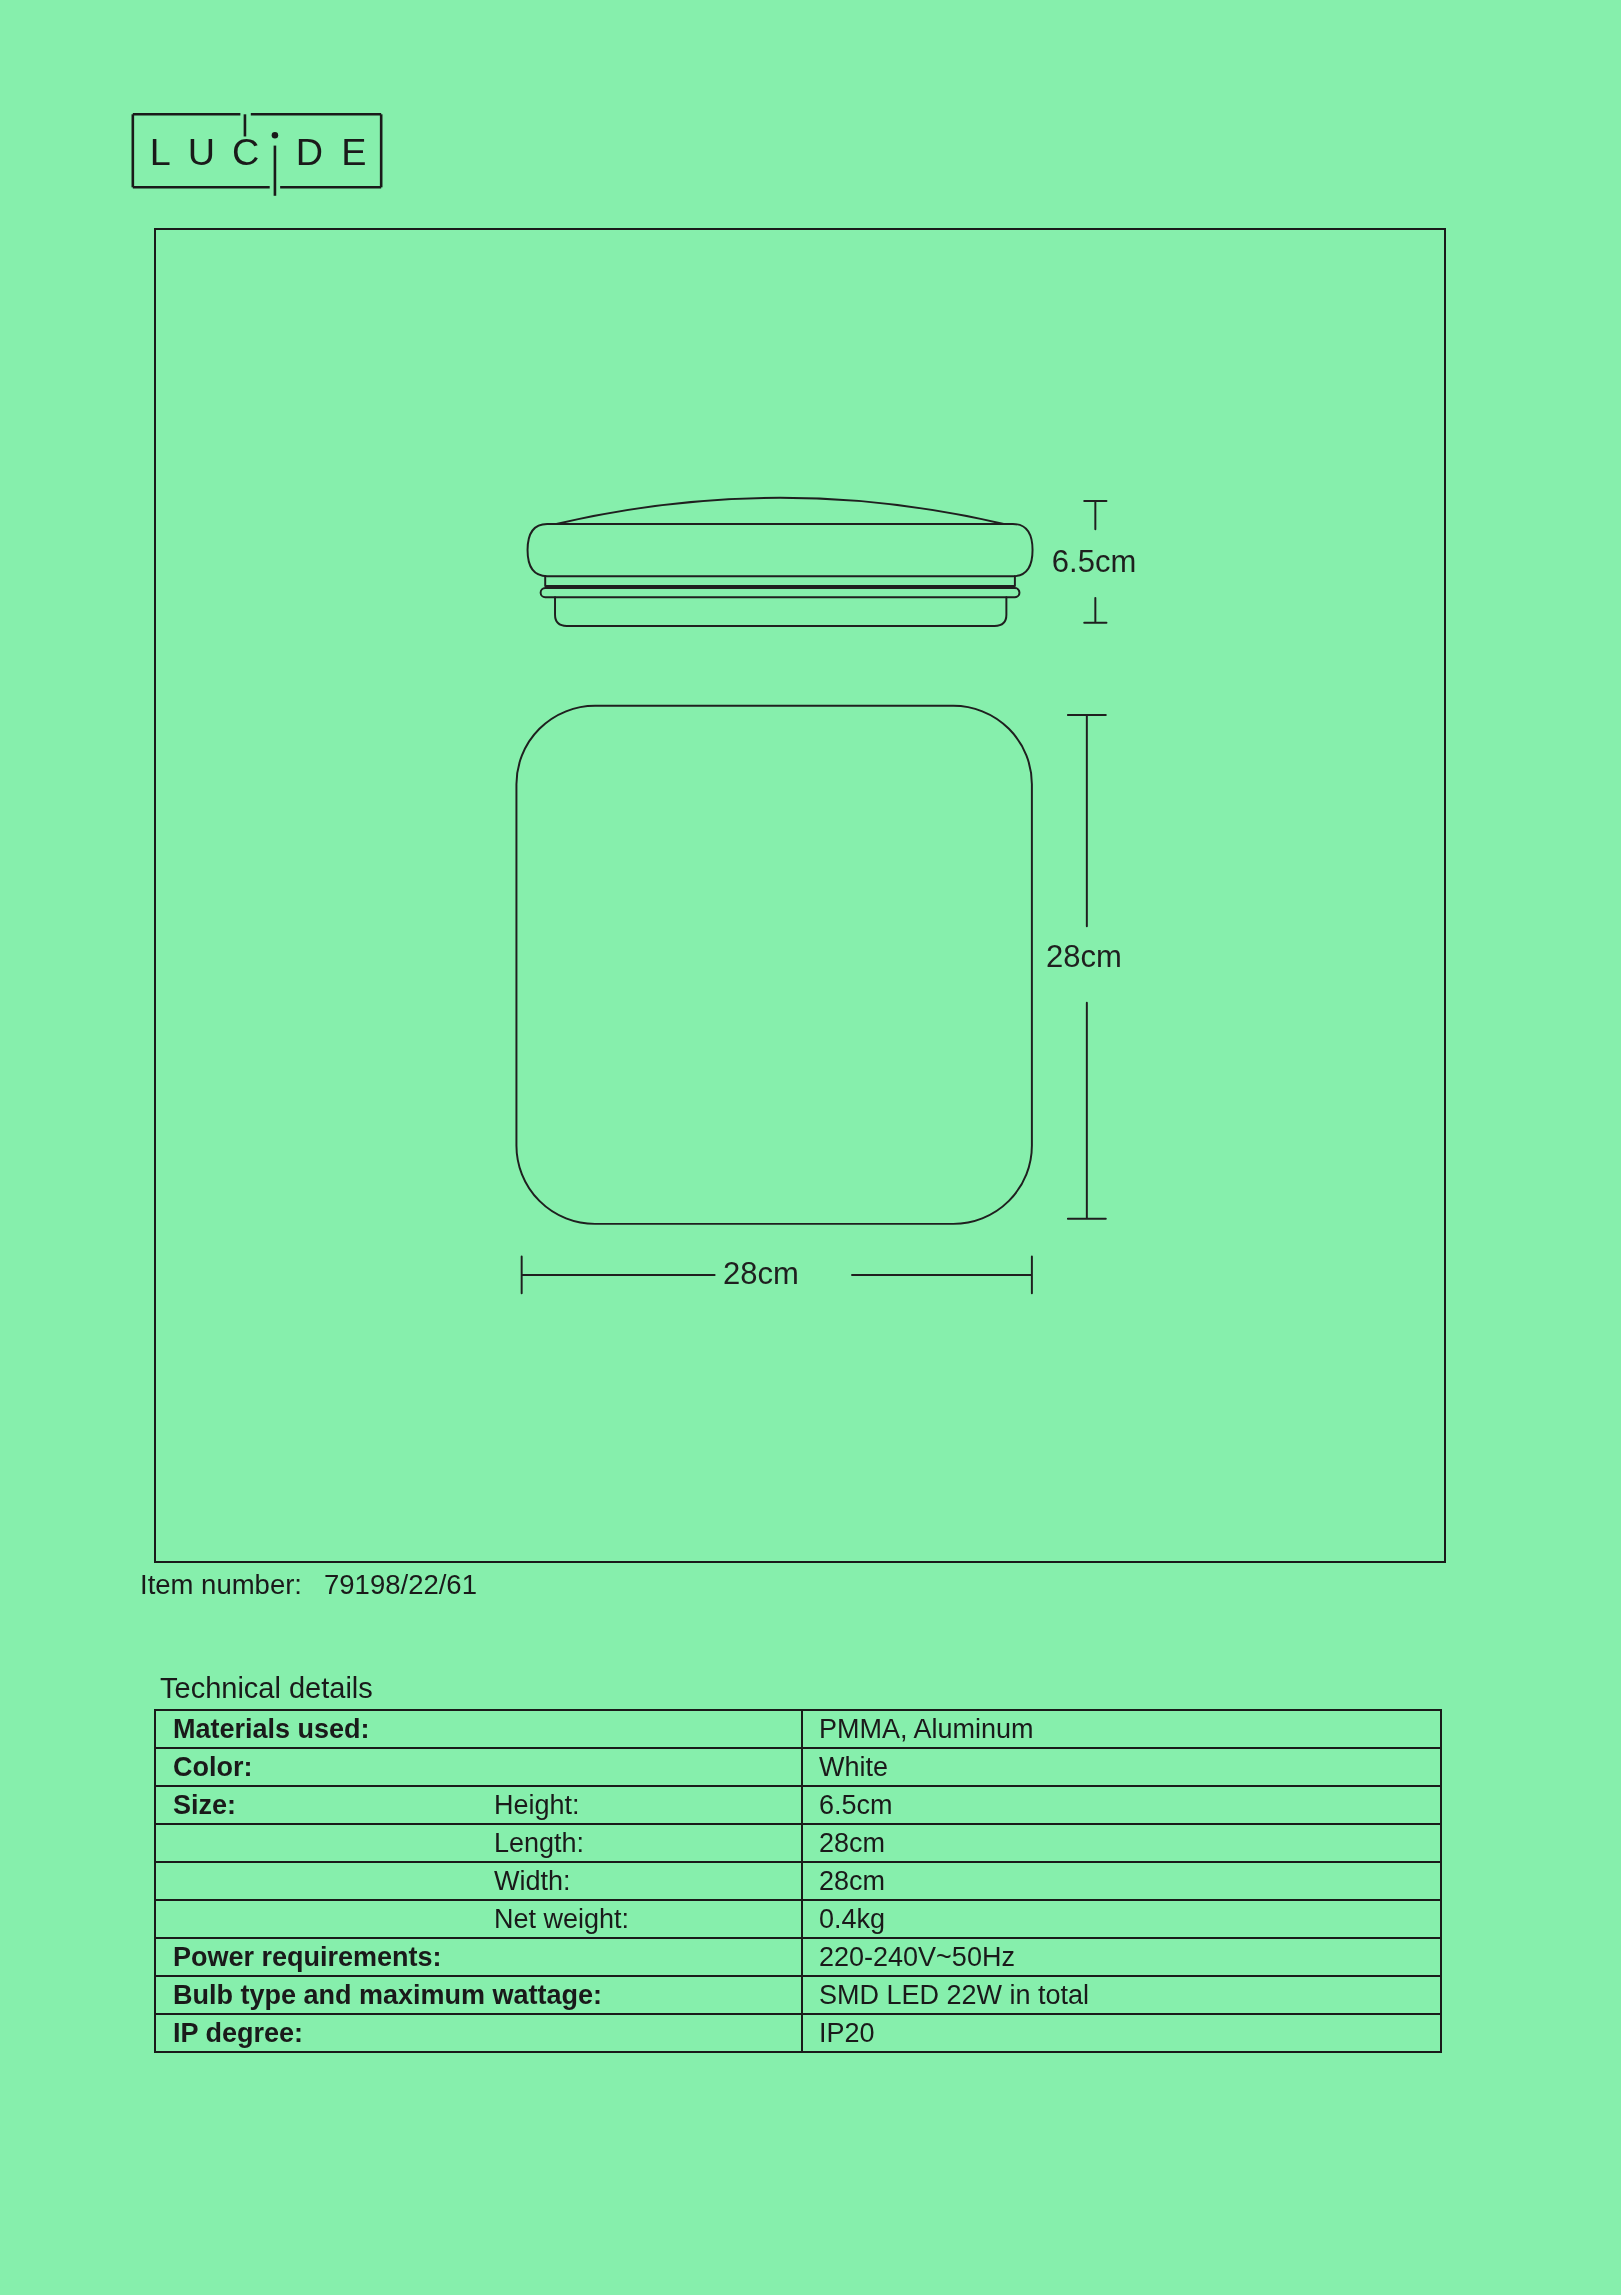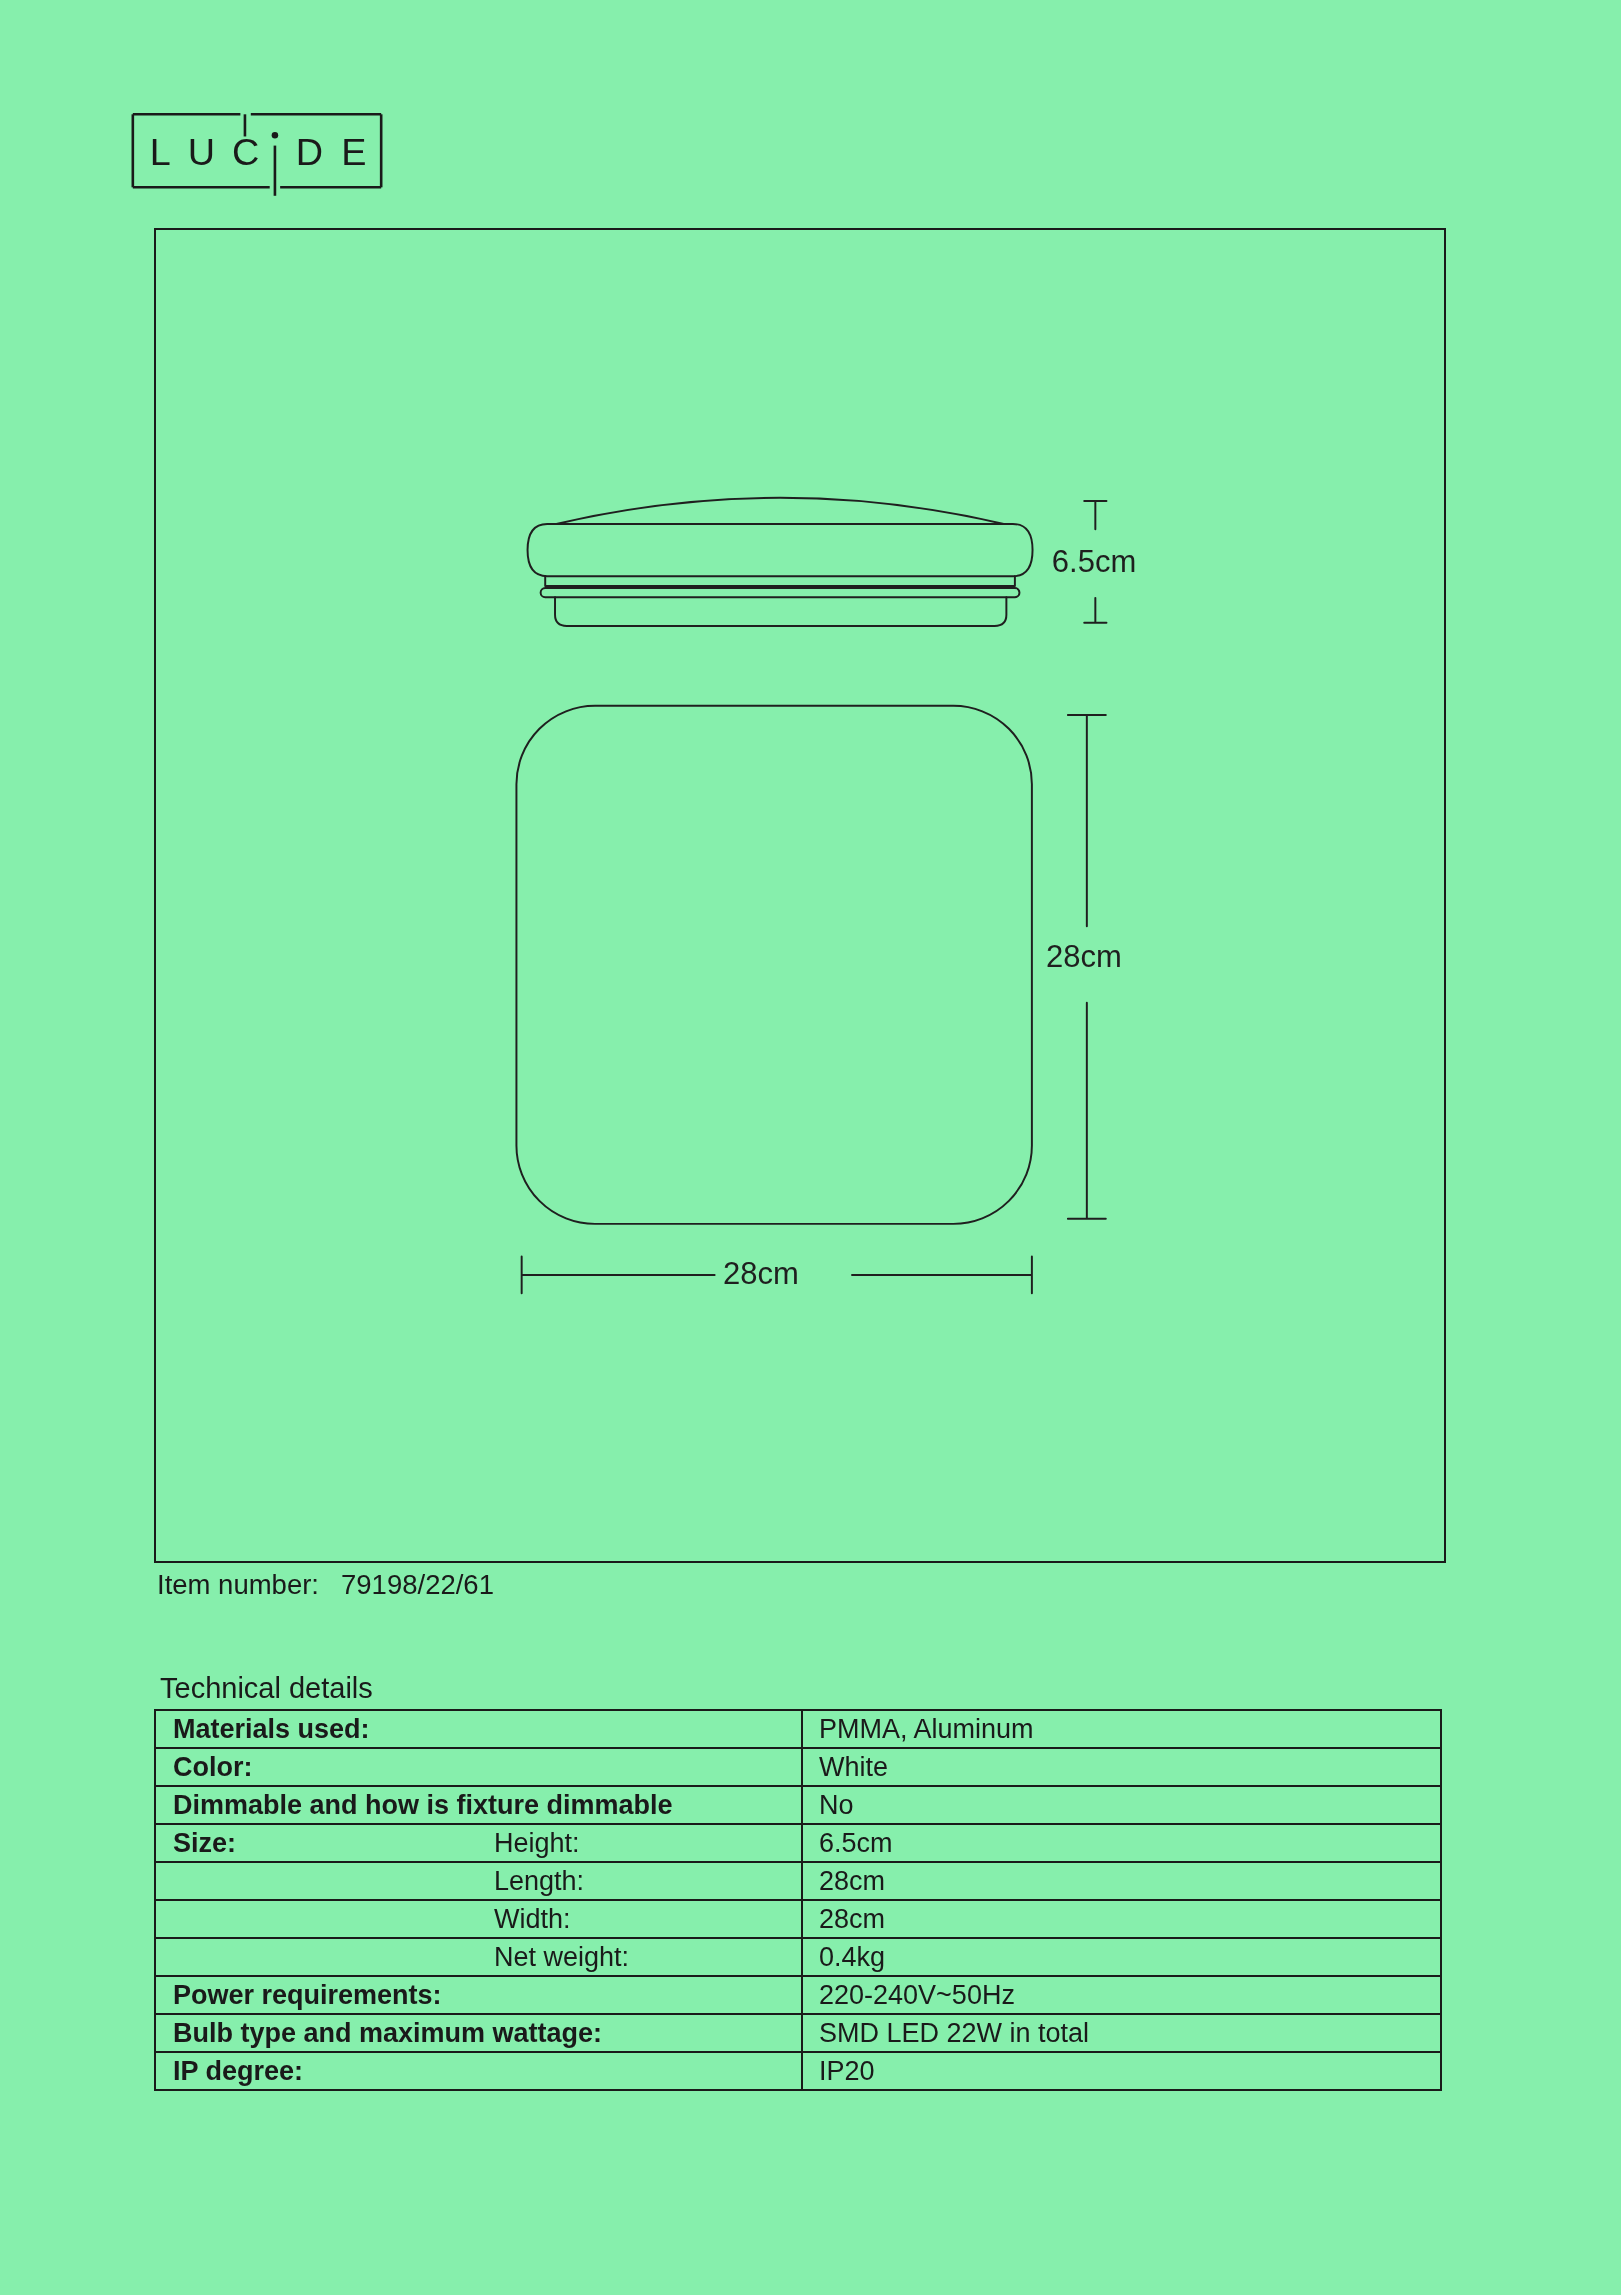--- a/index.html
+++ b/index.html
@@ -40,21 +40,21 @@
     letter-spacing: 0px;
     color: #1f1f1f;
     white-space: nowrap;
   }
   #dim-height { left: 1022px; top: 544px; }
   #dim-length { left: 1012px; top: 939px; }
   #dim-width  { left: 689px; top: 1256px; }
 
   
   #item-line {
-    left: 157px; top: 1569px;
+    left: 140px; top: 1569px;
     font-size: 27.5px;
     white-space: nowrap;
   }
   #item-line .value { margin-left: 22px; }
 
   
   #details-heading {
     left: 160px; top: 1672px;
     font-size: 29px;
     white-space: nowrap;
@@ -148,25 +148,20 @@
       <span class="cell label">Materials used:</span>
       <span class="cell sub"></span>
       <span class="cell value">PMMA, Aluminum</span>
     </div>
     <div class="row">
       <span class="cell label">Color:</span>
       <span class="cell sub"></span>
       <span class="cell value">White</span>
     </div>
     <div class="row">
-      <span class="cell label">Dimmable and how is fixture dimmable</span>
-      <span class="cell sub"></span>
-      <span class="cell value">No</span>
-    </div>
-    <div class="row">
       <span class="cell label">Size:</span>
       <span class="cell sub">Height:</span>
       <span class="cell value">6.5cm</span>
     </div>
     <div class="row">
       <span class="cell label"></span>
       <span class="cell sub">Length:</span>
       <span class="cell value">28cm</span>
     </div>
     <div class="row">

